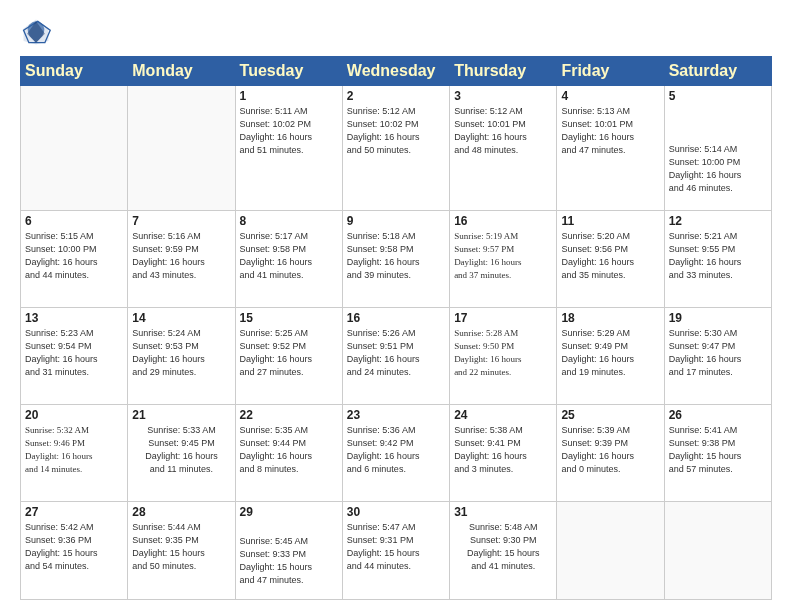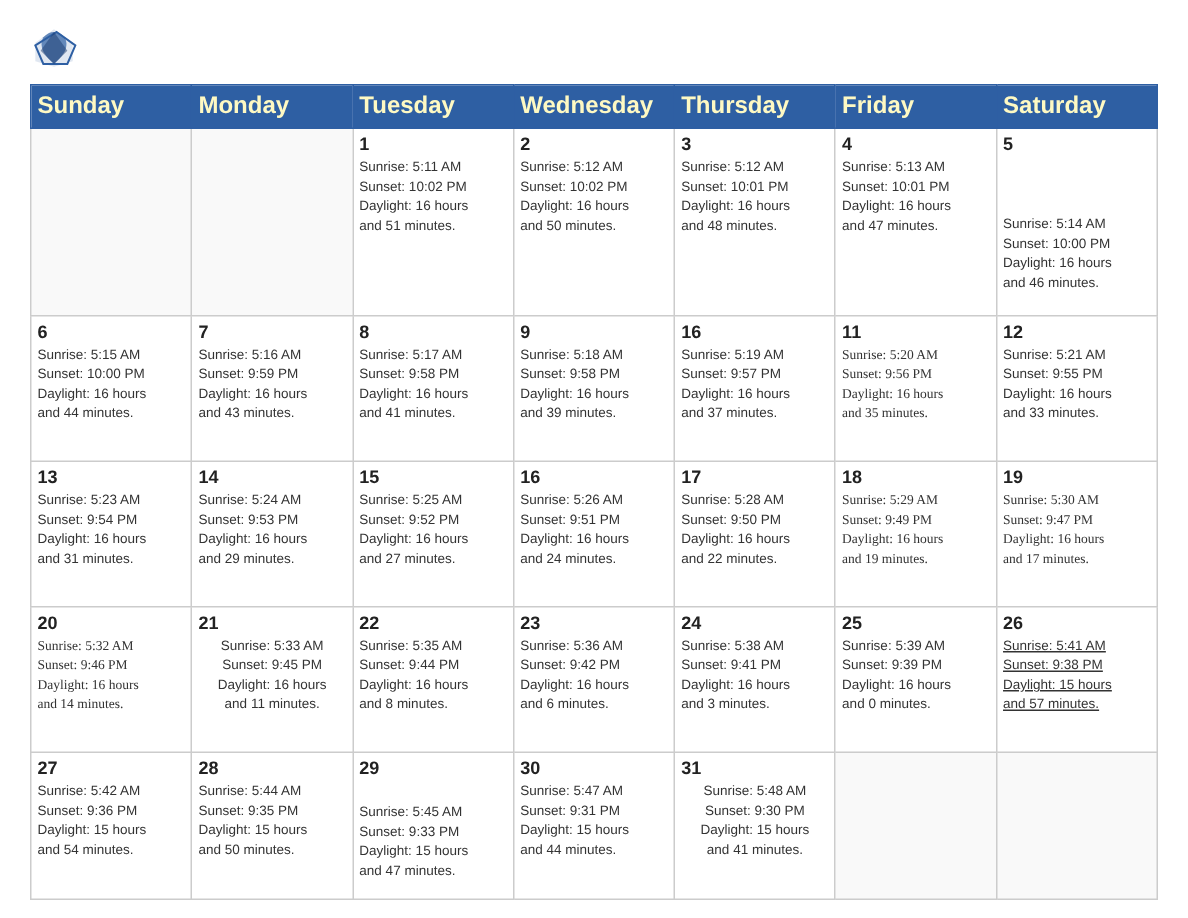--- a/index.html
+++ b/index.html
@@ -199,28 +199,28 @@
           </td>
           <td>
             <div class="day-number">9</div>
             <div class="day-info" style="white-space: pre-line;">Sunrise: 5:18 AM
 Sunset: 9:58 PM
 Daylight: 16 hours
 and 39 minutes.</div>
           </td>
           <td>
             <div class="day-number">16</div>
-            <div class="day-info" style="white-space: pre-line;">Sunrise: 5:19 AM
+            <div class="day-info" style="white-space: pre-line; font-family: Liberation Serif, serif;">Sunrise: 5:19 AM
 Sunset: 9:57 PM
 Daylight: 16 hours
 and 37 minutes.</div>
           </td>
           <td>
             <div class="day-number">11</div>
-            <div class="day-info" style="white-space: pre-line; font-family: Liberation Serif, serif;">Sunrise: 5:20 AM
+            <div class="day-info" style="white-space: pre-line;">Sunrise: 5:20 AM
 Sunset: 9:56 PM
 Daylight: 16 hours
 and 35 minutes.</div>
           </td>
           <td>
             <div class="day-number">12</div>
             <div class="day-info" style="white-space: pre-line;">Sunrise: 5:21 AM
 Sunset: 9:55 PM
 Daylight: 16 hours
 and 33 minutes.</div>
@@ -250,35 +250,35 @@
           </td>
           <td>
             <div class="day-number">16</div>
             <div class="day-info" style="white-space: pre-line;">Sunrise: 5:26 AM
 Sunset: 9:51 PM
 Daylight: 16 hours
 and 24 minutes.</div>
           </td>
           <td>
             <div class="day-number">17</div>
-            <div class="day-info" style="white-space: pre-line;">Sunrise: 5:28 AM
+            <div class="day-info" style="white-space: pre-line; font-family: Liberation Serif, serif;">Sunrise: 5:28 AM
 Sunset: 9:50 PM
 Daylight: 16 hours
 and 22 minutes.</div>
           </td>
           <td>
             <div class="day-number">18</div>
-            <div class="day-info" style="white-space: pre-line; font-family: Liberation Serif, serif;">Sunrise: 5:29 AM
+            <div class="day-info" style="white-space: pre-line;">Sunrise: 5:29 AM
 Sunset: 9:49 PM
 Daylight: 16 hours
 and 19 minutes.</div>
           </td>
           <td>
             <div class="day-number">19</div>
-            <div class="day-info" style="white-space: pre-line; font-family: Liberation Serif, serif;">Sunrise: 5:30 AM
+            <div class="day-info" style="white-space: pre-line;">Sunrise: 5:30 AM
 Sunset: 9:47 PM
 Daylight: 16 hours
 and 17 minutes.</div>
           </td>
         </tr>
         <tr class="row-even">
           <td>
             <div class="day-number">20</div>
             <div class="day-info" style="white-space: pre-line; font-family: Liberation Serif, serif;">Sunrise: 5:32 AM
 Sunset: 9:46 PM
@@ -315,21 +315,21 @@
           </td>
           <td>
             <div class="day-number">25</div>
             <div class="day-info" style="white-space: pre-line;">Sunrise: 5:39 AM
 Sunset: 9:39 PM
 Daylight: 16 hours
 and 0 minutes.</div>
           </td>
           <td>
             <div class="day-number">26</div>
-            <div class="day-info" style="white-space: pre-line; text-decoration: underline;">Sunrise: 5:41 AM
+            <div class="day-info" style="white-space: pre-line;">Sunrise: 5:41 AM
 Sunset: 9:38 PM
 Daylight: 15 hours
 and 57 minutes.</div>
           </td>
         </tr>
         <tr class="row-odd">
           <td>
             <div class="day-number">27</div>
             <div class="day-info" style="white-space: pre-line;">Sunrise: 5:42 AM
 Sunset: 9:36 PM

